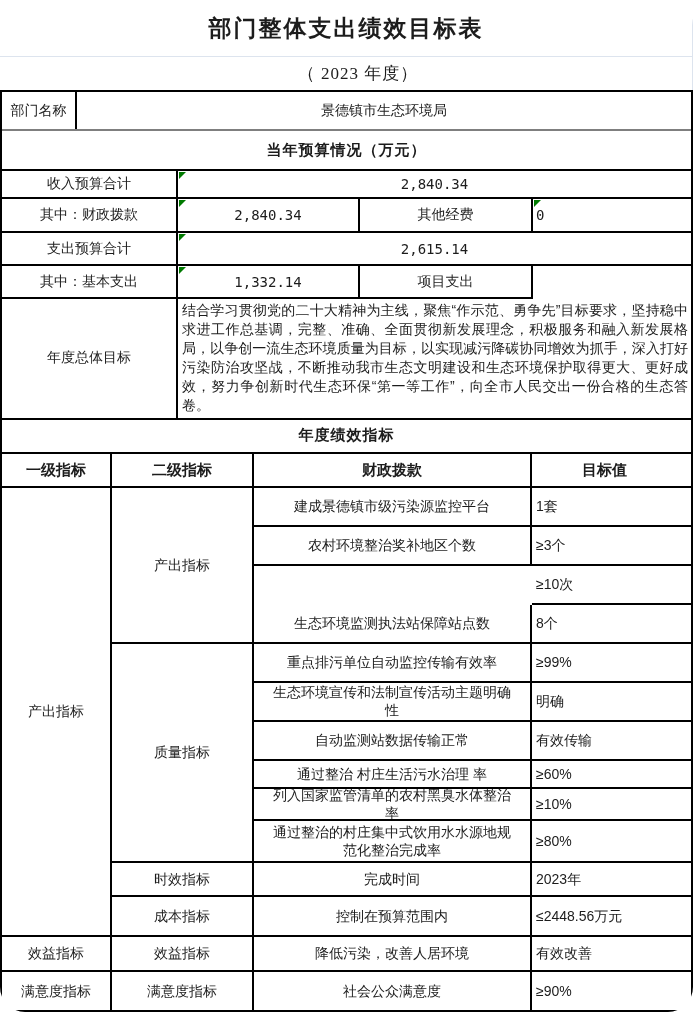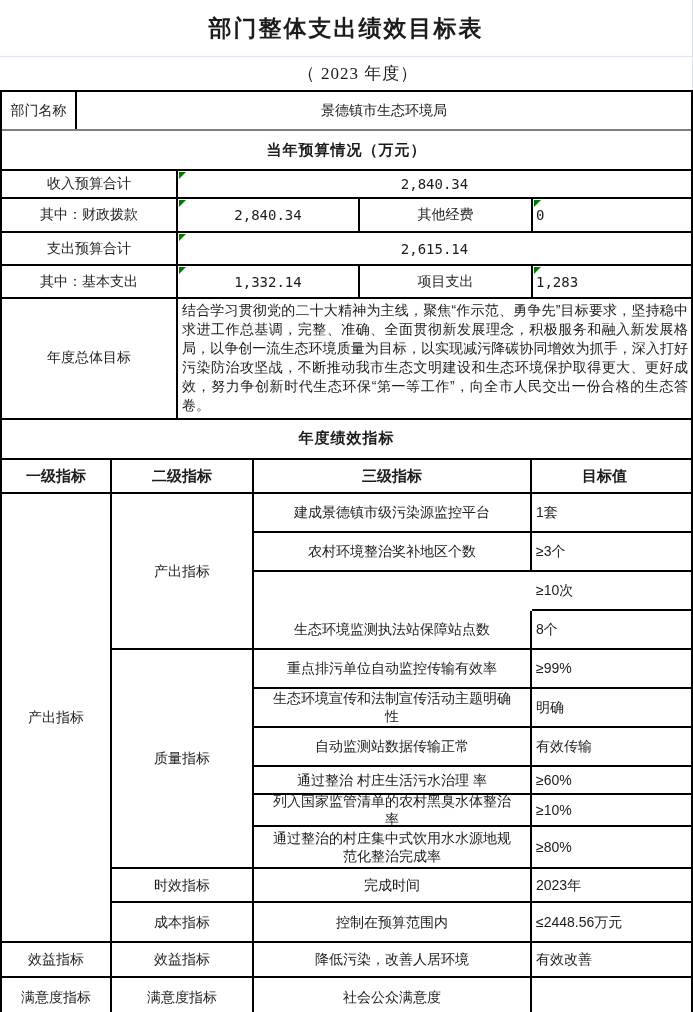--- a/index.html
+++ b/index.html
@@ -1,17 +1,17 @@
 <!DOCTYPE html>
 <html><head>
 <meta charset="utf-8">
 <style>
   * { margin:0; padding:0; box-sizing:border-box; }
   body { background:#fff; font-family:"Liberation Sans", sans-serif; color:#1c1c1c; }
-  .sheet { width:693px; height:1012px; background:#fff; overflow:hidden; }
+  .sheet { width:693px; height:1012px; background:#fff; overflow:hidden;border-radius:25px; }
 
   .title-row { height:57px; display:flex; align-items:center; justify-content:center;
     font-size:23px; font-weight:bold; letter-spacing:2px;
     border-bottom:1px solid #dde4ee; border-right:1px solid #dde4ee; }
   .subtitle-row { height:33px; display:flex; align-items:center; justify-content:center;
     font-family:"Liberation Serif", serif; font-size:17px; letter-spacing:1px;
     border-right:1px solid #dde4ee;margin-left:24px; }
 
   .main { border:2px solid #000; border-bottom-width:3px; }
 
@@ -33,21 +33,21 @@
   .leftval { justify-content:flex-start; padding-left:3px; }
   .tri { position:absolute; top:1px; left:1px; width:0; height:0;
     border-top:7px solid #007a00; border-right:7px solid transparent; }
 
   .goal-row { display:grid; grid-template-columns:176px 1fr; border-bottom:2px solid #000; }
   .goal-label { border-right:2px solid #000; display:flex; align-items:center;
     justify-content:center; font-size:14px; }
   .goal-text { min-height:113px; padding:2px 3px 2px 4px; font-size:14px;
     line-height:19.1px; text-align:justify; }
 
-  .section-bar { height:40px; display:flex; align-items:center; justify-content:center;
+  .section-bar { height:34px; display:flex; align-items:center; justify-content:center;
     font-size:15px; font-weight:bold; border-bottom:2px solid #000; letter-spacing:1px; }
 
   .ind-grid { display:grid; grid-template-columns:110px 142px 278px 1fr;
     grid-template-rows:34px 39px 39px 39px 39px 39px 39px 39px 28px 32px 42px 34px 40px 35px 38px; }
   .icell { border-right:2px solid #000; border-bottom:2px solid #000;
     display:flex; align-items:center; justify-content:center; text-align:center;
     font-size:14px; line-height:18px; padding:0 18px; overflow:hidden; }
   .icell.hdr { font-weight:bold; font-size:15px; }
   .icell.col4 { border-right:none; justify-content:flex-start; text-align:left; padding-left:4px; }
   .icell.lastrow { border-bottom:none; }
@@ -92,37 +92,33 @@
         <span class="tri"></span>
         <span>2,615.14</span>
       </div>
 
       <div class="bcell" style="grid-area:4/1">其中：基本支出</div>
       <div class="bcell num" style="grid-area:4/2">
         <span class="tri"></span>
         <span>1,332.14</span>
       </div>
       <div class="bcell" style="grid-area:4/3">项目支出</div>
-      <div class="bcell nr num leftval" style="grid-area:4/4">
-        <span class="tri"></span>
-        <span>1,283</span>
-      </div>
     </div>
 
     <div class="goal-row">
       <div class="goal-label">年度总体目标</div>
       <div class="goal-text">结合学习贯彻党的二十大精神为主线，聚焦“作示范、勇争先”目标要求，坚持稳中求进工作总基调，完整、准确、全面贯彻新发展理念，积极服务和融入新发展格局，以争创一流生态环境质量为目标，以实现减污降碳协同增效为抓手，深入打好污染防治攻坚战，不断推动我市生态文明建设和生态环境保护取得更大、更好成效，努力争创新时代生态环保“第一等工作”，向全市人民交出一份合格的生态答卷。</div>
     </div>
 
     <div class="section-bar">年度绩效指标</div>
 
     <div class="ind-grid">
       <div class="icell hdr" style="grid-area:1/1">一级指标</div>
       <div class="icell hdr" style="grid-area:1/2">二级指标</div>
-      <div class="icell hdr" style="grid-area:1/3">三级指标</div>
+      <div class="icell hdr" style="grid-area:1/3">财政拨款</div>
       <div class="icell hdr col4" style="grid-area:1/4; justify-content:center; text-align:center;">目标值</div>
 
       <div class="icell" style="grid-area:2/1/span 12/2">产出指标</div>
       <div class="icell" style="grid-area:14/1">效益指标</div>
       <div class="icell lastrow" style="grid-area:15/1">满意度指标</div>
 
       <div class="icell" style="grid-area:2/2/span 4/3">产出指标</div>
       <div class="icell" style="grid-area:6/2/span 6/3">质量指标</div>
       <div class="icell" style="grid-area:12/2">时效指标</div>
       <div class="icell" style="grid-area:13/2">成本指标</div>
@@ -148,16 +144,17 @@
       <div class="icell col4" style="grid-area:10/4">≥10%</div>
       <div class="icell" style="grid-area:11/3">通过整治的村庄集中式饮用水水源地规范化整治完成率</div>
       <div class="icell col4" style="grid-area:11/4">≥80%</div>
       <div class="icell" style="grid-area:12/3">完成时间</div>
       <div class="icell col4" style="grid-area:12/4">2023年</div>
       <div class="icell" style="grid-area:13/3">控制在预算范围内</div>
       <div class="icell col4" style="grid-area:13/4">≤2448.56万元</div>
       <div class="icell" style="grid-area:14/3">降低污染，改善人居环境</div>
       <div class="icell col4" style="grid-area:14/4">有效改善</div>
       <div class="icell lastrow" style="grid-area:15/3">社会公众满意度</div>
+      <div class="icell col4 lastrow" style="grid-area:15/4">≥90%</div>
     </div>
 
   </div>
 </div>
 
 </body></html>

